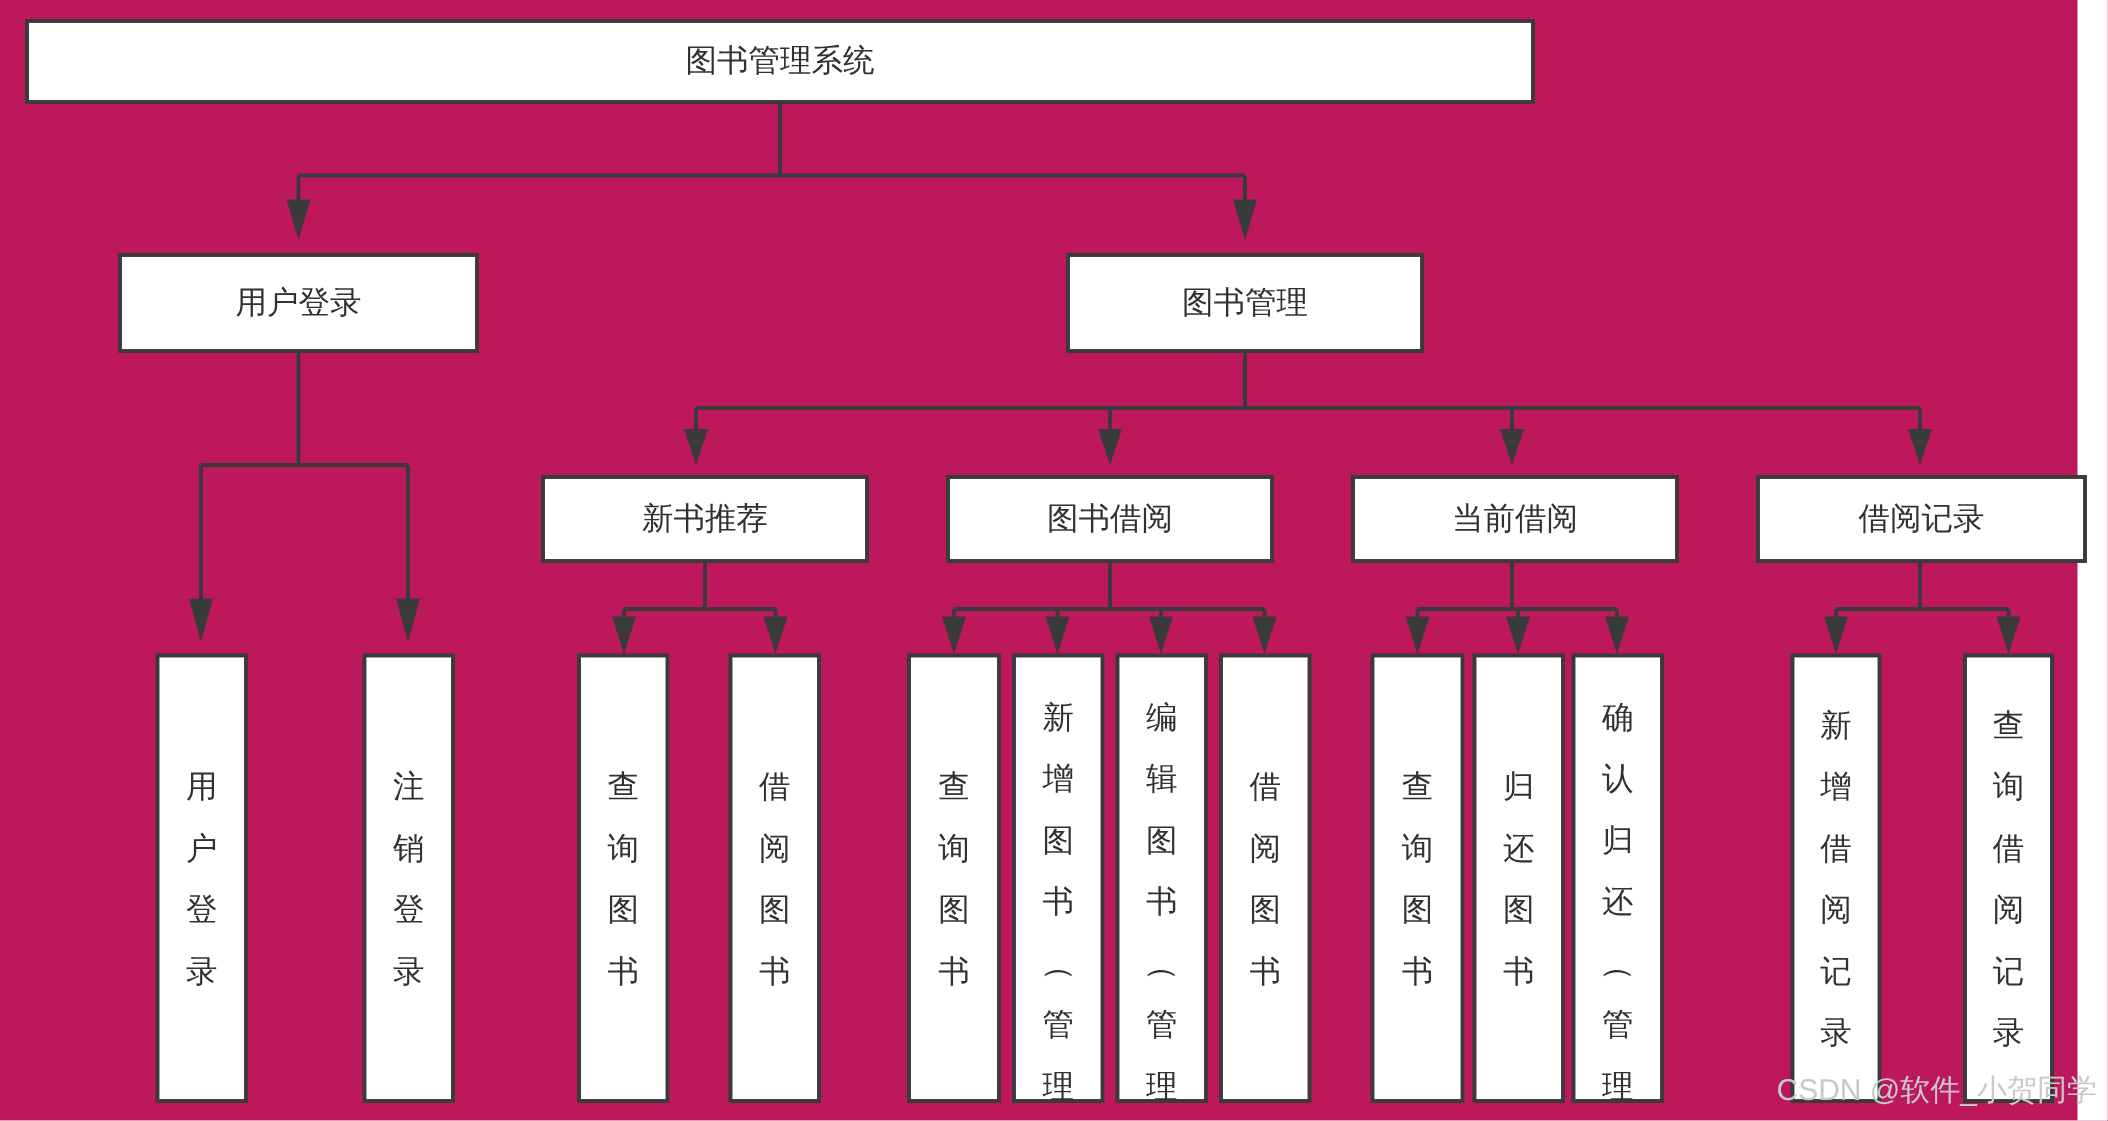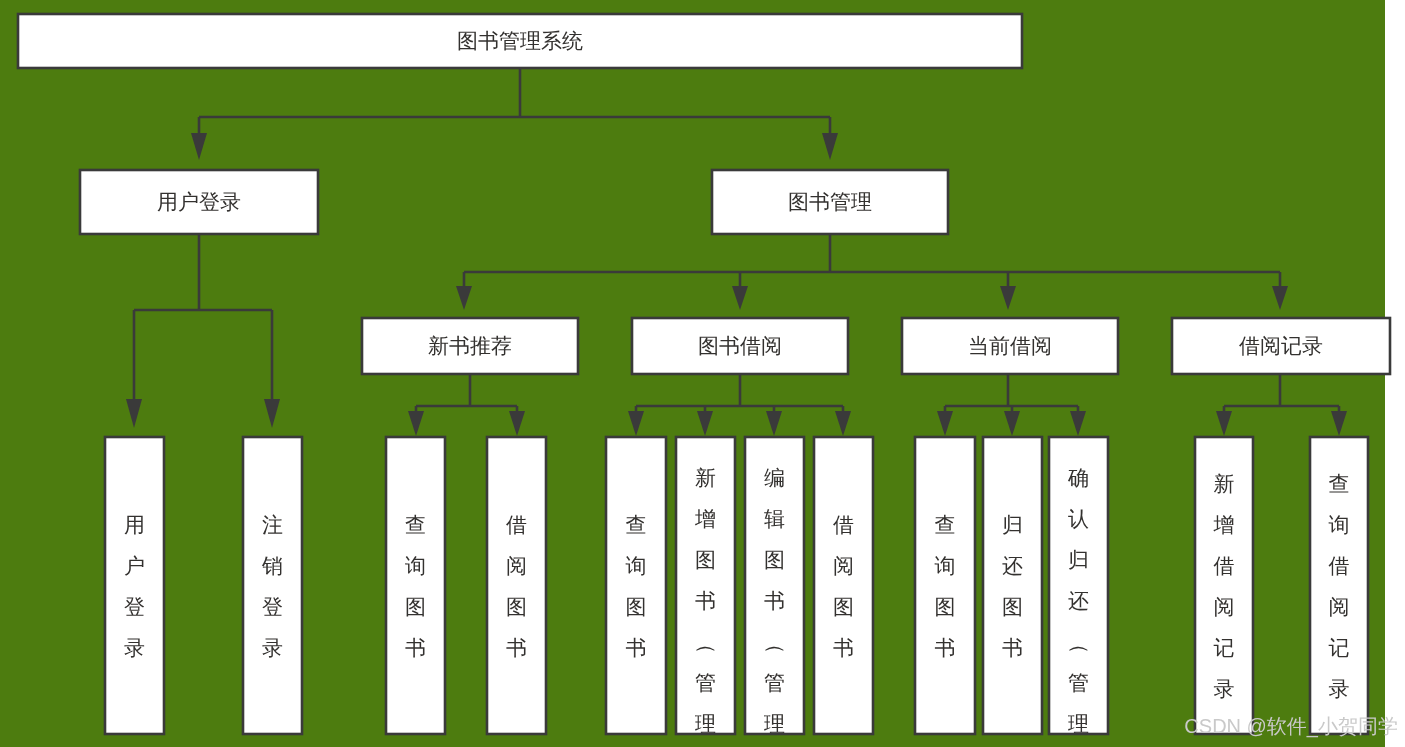--- a/index.html
+++ b/index.html
@@ -10,21 +10,21 @@
   body {
     width: 1405px;
     height: 747px;
     font-family: "Liberation Sans", "DejaVu Sans", sans-serif;
     overflow: hidden;
   }
   #diagram-root {
     position: relative;
     width: 1385px;
     height: 747px;
-    background: #4d7c0f;
+    background: #be185d;
   }
   svg.diagram-svg {
     position: absolute;
     left: 0;
     top: 0;
     width: 1405px;
     height: 747px;
     display: block;
   }
   .node-box {

